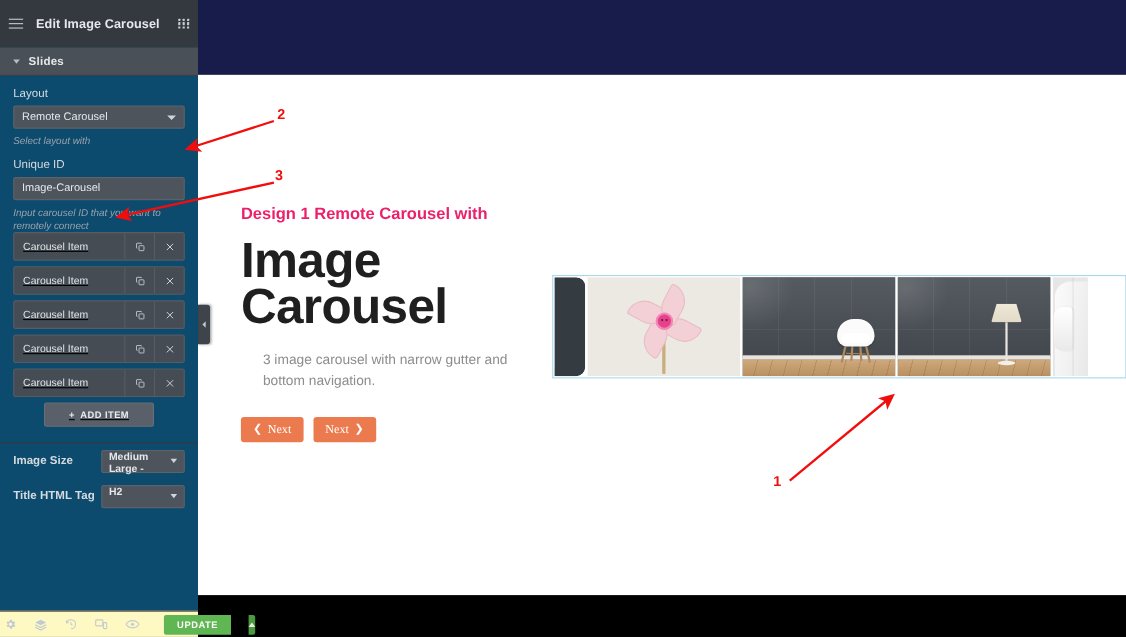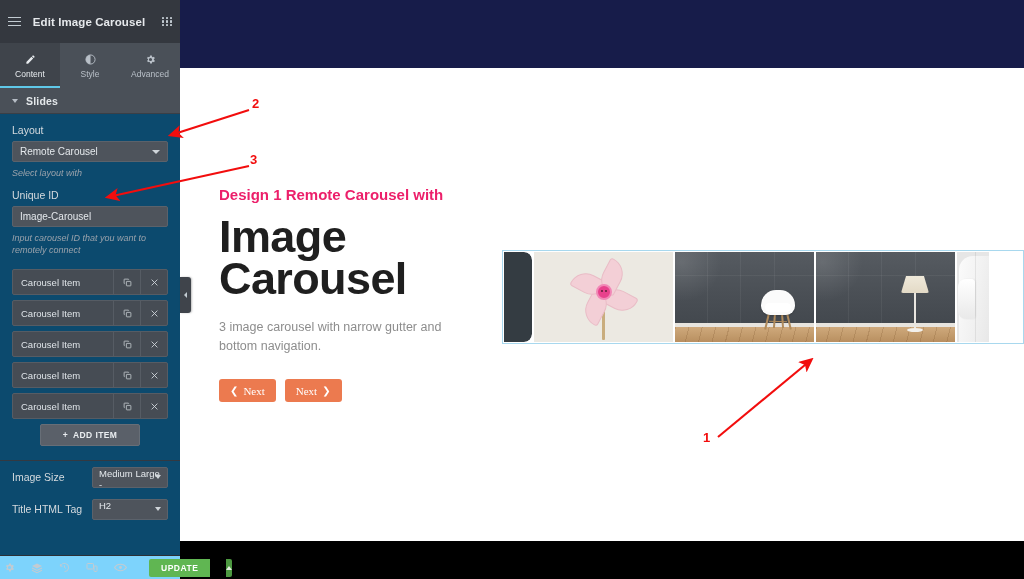--- a/index.html
+++ b/index.html
@@ -110,21 +110,21 @@
     border-left: 4px solid transparent;
     border-right: 4px solid transparent;
     border-top: 4.5px solid #cfd5da;
   }
   .hint {
     color: #9aa2ab; font-size: 9px; font-style: italic;
     margin-top: 5px; line-height: 1.35; width: 156px;
   }
 
   
-  .repeater { margin-top: 13px; padding: 0 12px; }
+  .repeater { padding: 0 12px; text-decoration: underline; }
   .rep-row {
     display: flex; height: 26px; margin-bottom: 5px;
     border: 1px solid #565c64; border-radius: 2px;
     overflow: hidden; background: #464c54;
   }
   .rep-title {
     flex: 1; display: flex; align-items: center;
     padding-left: 8px;
     color: #dfe4e8; font-size: 9.5px;
     cursor: move;
@@ -140,41 +140,41 @@
     border: 1px solid #676e77; border-radius: 2px;
     display: flex; align-items: center; justify-content: center; gap: 5px;
     color: #e9edf0; font-size: 8.5px; font-weight: bold; letter-spacing: .4px;
     cursor: pointer;
   }
 
   .divider { height: 1px; background: #343941; margin: 14px 0 0 0; }
 
   .row-ctl {
     display: flex; align-items: center; justify-content: space-between;
-    padding: 0 12px; height: 32px;
+    padding: 0 12px; height: 32px; font-weight: bold;
   }
   .row-ctl .rlabel { color: #d5dade; font-size: 10.5px; }
   .row-ctl .rselect {
     width: 76px; height: 21px; background: #4e545c;
     border: 1px solid #5b626b; border-radius: 2px;
     color: #e4e8ec; font-size: 9.5px;
     display: flex; align-items: flex-start; padding: 0 6px;
     position: relative; cursor: pointer;
   }
   .row-ctl .rselect .sel-caret {
     position: absolute; right: 6px; top: 50%; margin-top: -2px;
     width: 0; height: 0;
     border-left: 3.5px solid transparent;
     border-right: 3.5px solid transparent;
     border-top: 4px solid #cfd5da;
   }
 
   
   .panel-footer {
-    height: 24px; background: #7dd3fc;
+    height: 24px; background: #fef9c3;
     display: flex; align-items: center; gap: 16px;
     padding: 0 4px; flex: 0 0 auto;
     border-top: 1px solid #2c3036;
   }
   .foot-icon {
     width: 21px; height: 24px; display: flex;
     align-items: center; justify-content: center;
     color: #c2cbd2; cursor: pointer;
   }
   .update-btn {
@@ -232,21 +232,21 @@
   .eyebrow {
     color: #ec1f6a; font-size: 15px; font-weight: bold;
     line-height: 1.2; white-space: nowrap;
   }
   .big-title {
     color: #1f1f1f; font-size: 45px; font-weight: bold;
     line-height: .93; margin-top: 12px; letter-spacing: -.6px;
   }
   .sub {
     color: #8d8d8d; font-size: 12.5px; line-height: 1.55;
-    margin-top: 18px; width: 225px;
+    margin-top: 18px; width: 225px; margin-left: 20px;
   }
   .navbtns { display: flex; gap: 9px; margin-top: 23px; }
   .navbtn {
     background: #ec7a4f; color: #fff;
     border-radius: 3px; height: 23px;
     display: flex; align-items: center; gap: 5px;
     padding: 0 11px; font-size: 11px; cursor: pointer;
     font-family: "Liberation Serif", serif;
   }
   .navbtn .chev { font-size: 10px; line-height: 1; }
@@ -512,47 +512,20 @@
             <b></b>
             <b></b>
             <b></b>
             <b></b>
             <b></b>
             <b></b>
           </i>
       </div>
     </div>
 
-    <div class="tabs">
-      <div class="tab active">
-        <span class="ticon">
-          <svg width="11" height="11" viewBox="0 0 24 24" fill="#e8ecef">
-              <path d="M3 17.25V21h3.75L17.81 9.94l-3.75-3.75L3 17.25zM20.71 7.04a1 1 0 000-1.41l-2.34-2.34a1 1 0 00-1.41 0l-1.83 1.83 3.75 3.75 1.83-1.83z"></path>
-            </svg>
-        </span>
-        <span>Content</span>
-      </div>
-      <div class="tab">
-        <span class="ticon">
-          <svg width="11" height="11" viewBox="0 0 24 24">
-              <circle cx="12" cy="12" r="10" fill="none" stroke="#b9c0c8" stroke-width="2"></circle>
-              <path d="M12 2a10 10 0 000 20z" fill="#b9c0c8"></path>
-            </svg>
-        </span>
-        <span>Style</span>
-      </div>
-      <div class="tab">
-        <span class="ticon">
-          <svg width="11" height="11" viewBox="0 0 24 24" fill="#b9c0c8">
-              <path d="M19.4 13a7.6 7.6 0 000-2l2.1-1.6-2-3.5-2.5 1a7.6 7.6 0 00-1.7-1l-.4-2.6h-4l-.4 2.6a7.6 7.6 0 00-1.7 1l-2.5-1-2 3.5L6.6 11a7.6 7.6 0 000 2l-2.1 1.6 2 3.5 2.5-1c.5.4 1.1.8 1.7 1l.4 2.6h4l.4-2.6c.6-.2 1.2-.6 1.7-1l2.5 1 2-3.5L19.4 13zM12 15.5A3.5 3.5 0 1115.5 12 3.5 3.5 0 0112 15.5z"></path>
-            </svg>
-        </span>
-        <span>Advanced</span>
-      </div>
-    </div>
 
     <div class="panel-body">
 
       <div class="section-head">
         <span class="caret"></span>
         <span>Slides</span>
       </div>
 
       <div class="ctl">
         <div class="ctl-label">Layout</div>

